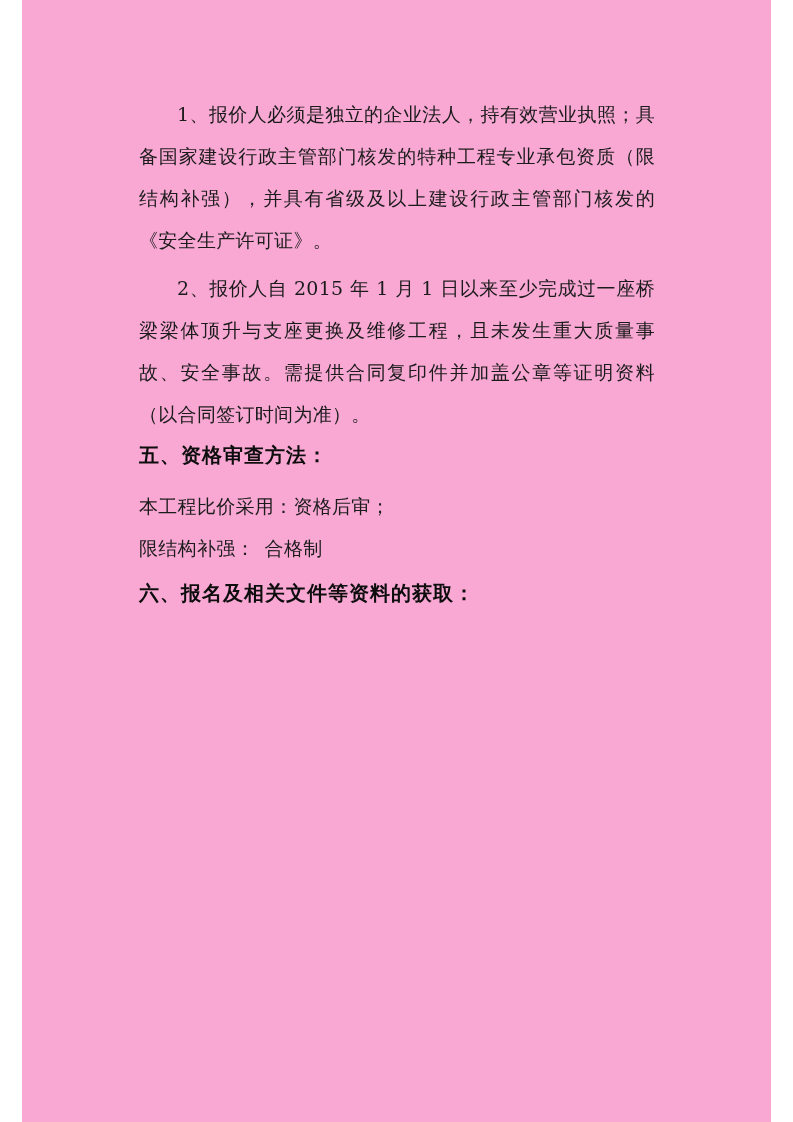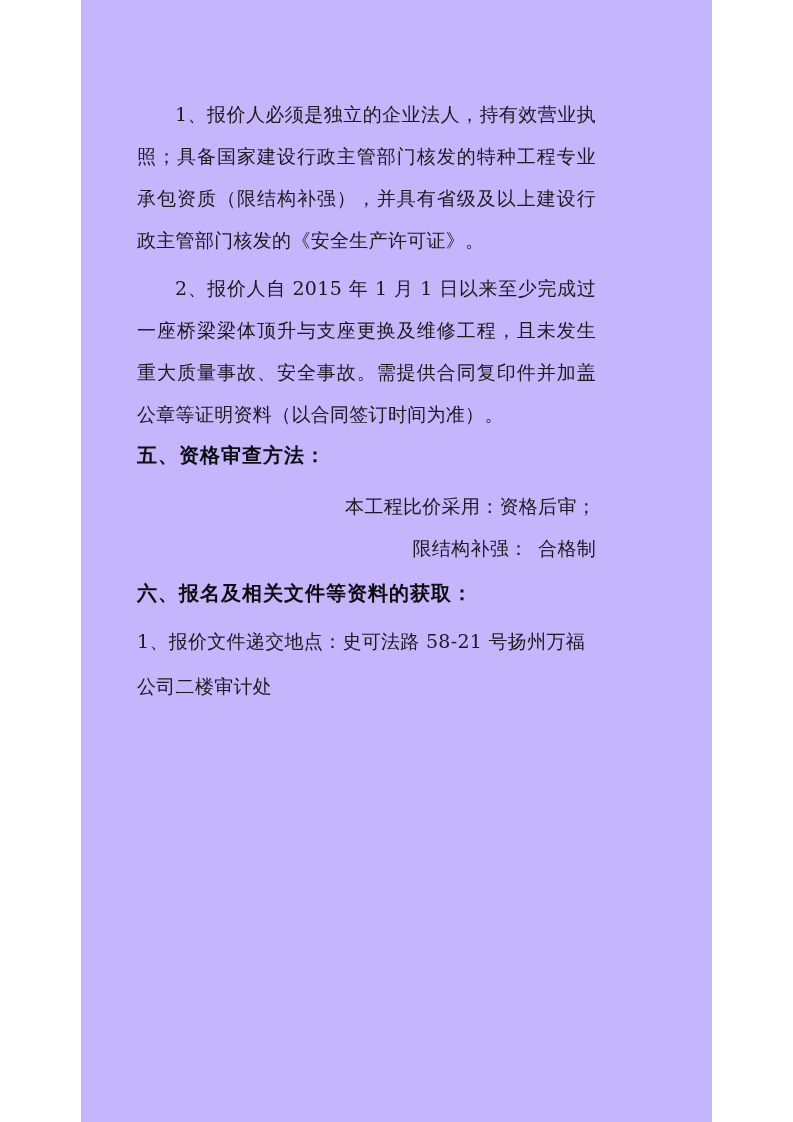--- a/index.html
+++ b/index.html
@@ -3,25 +3,25 @@
 <meta charset="utf-8">
 <style>
   * { box-sizing: border-box; }
   html, body {
     margin: 0;
     padding: 0;
     background: #ffffff;
   }
   .page {
     position: relative;
-    width: 631px;
+    width: 749px;
     height: 1122px;
     margin: 0 auto;
-    background: #c4b5fd;
-    padding: 93px 116px 0 56px;
+    background: #f9a8d4;
+    padding: 93px 116px 0 117px;
     font-family: "DejaVu Serif", "Liberation Serif", serif;
     color: #1b1b1b;
     overflow: hidden;
   }
   p.body-para {
     font-size: 19px;
     line-height: 42px;
     text-align: justify;
     margin: 0 0 6px 0;
     letter-spacing: 0.3px;
@@ -33,27 +33,27 @@
     font-family: Liberation Serif, serif;
     font-size: 20px;
     font-weight: bold;
     color: #0d0d0d;
     line-height: 28px;
     margin: 6px 0 16px 0;
     letter-spacing: 1px;
   }
   h2.second {
     margin-top: 10px;
-    margin-bottom: 12px;
+    margin-bottom: 27px;
   }
   p.plain-line {
     font-size: 19px;
     line-height: 42px;
     margin: 0;
-    text-align: right;
+    text-align: left;
     letter-spacing: 0.3px;
     white-space: pre-wrap;
   }
   p.item-line {
     font-size: 19px;
     line-height: 45px;
     margin: 0;
     text-align: left;
     letter-spacing: 0.3px;
     white-space: pre-wrap;
@@ -70,17 +70,16 @@
 
 
   <h2 class="section-heading">五、资格审查方法：</h2>
 
   <p class="plain-line">本工程比价采用：资格后审；</p>
 
   <p class="plain-line">限结构补强： 合格制</p>
 
   <h2 class="section-heading second">六、报名及相关文件等资料的获取：</h2>
 
-  <p class="item-line">1、报价文件递交地点：史可法路 58-21 号扬州万福公司二楼审计处</p>
 
 
 
 </div>
 
 </body></html>

